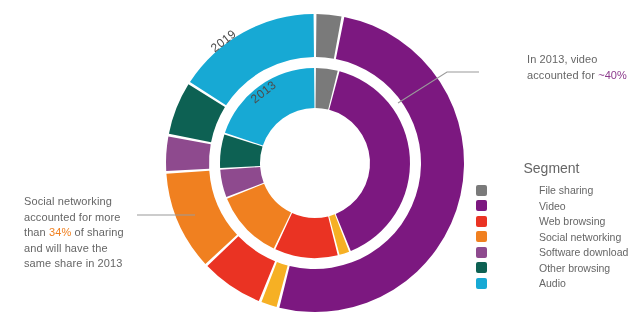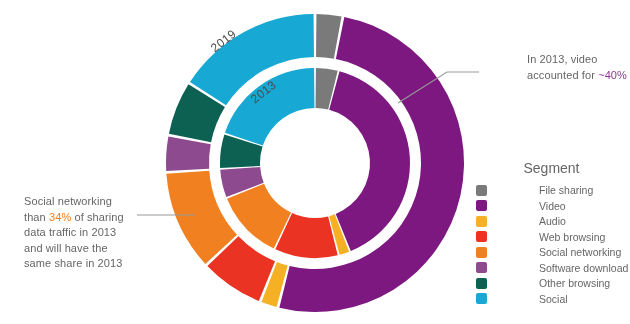--- a/index.html
+++ b/index.html
@@ -87,57 +87,53 @@
     <text id="year-inner-label" class="year-label" x="266" y="95" text-anchor="middle" transform="rotate(-38 266 95)">2013</text>
   </svg>
 
   <div class="anno" id="anno-right">
     <div>In 2013, video</div>
     <div><span>accounted for </span><span class="hl-video">~40%</span></div>
   </div>
 
   <div class="anno" id="anno-left">
     <div>Social networking</div>
+    <div>accounted for more</div>
     <div><span>than </span><span class="hl-social">34%</span><span> of sharing</span></div>
-    <div>data traffic in 2013</div>
     <div>and will have the</div>
     <div>same share in 2013</div>
   </div>
 
   <div id="legend">
     <div class="legend-title">Segment</div>
     <div id="legend-rows">
         <div class="legend-row">
           <span class="legend-swatch" style="background: rgb(122, 122, 122);"></span>
           <span class="legend-text">File sharing</span>
         </div>
         <div class="legend-row">
           <span class="legend-swatch" style="background: rgb(124, 24, 128);"></span>
           <span class="legend-text">Video</span>
-        </div>
-        <div class="legend-row">
-          <span class="legend-swatch" style="background: rgb(246, 176, 36);"></span>
-          <span class="legend-text">Audio</span>
         </div>
         <div class="legend-row">
           <span class="legend-swatch" style="background: rgb(234, 51, 35);"></span>
           <span class="legend-text">Web browsing</span>
         </div>
         <div class="legend-row">
           <span class="legend-swatch" style="background: rgb(240, 128, 32);"></span>
           <span class="legend-text">Social networking</span>
         </div>
         <div class="legend-row">
           <span class="legend-swatch" style="background: rgb(142, 74, 142);"></span>
           <span class="legend-text">Software download and update</span>
         </div>
         <div class="legend-row">
           <span class="legend-swatch" style="background: rgb(13, 97, 83);"></span>
           <span class="legend-text">Other browsing</span>
         </div>
         <div class="legend-row">
           <span class="legend-swatch" style="background: rgb(23, 169, 212);"></span>
-          <span class="legend-text">Social</span>
+          <span class="legend-text">Audio</span>
         </div>
       </div>
   </div>
 
 </div>
 
 </body></html>

